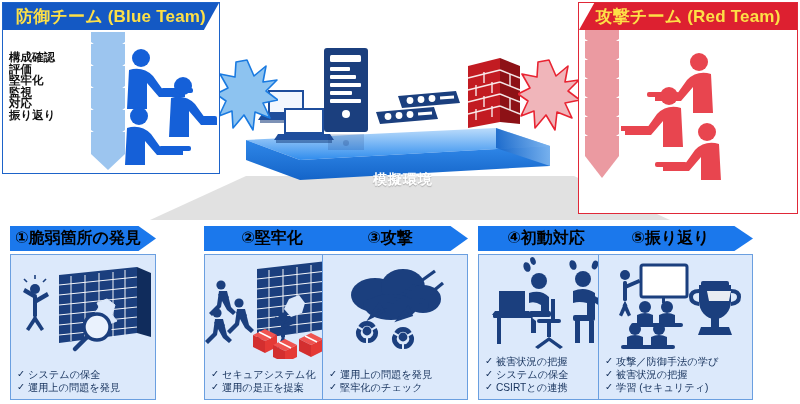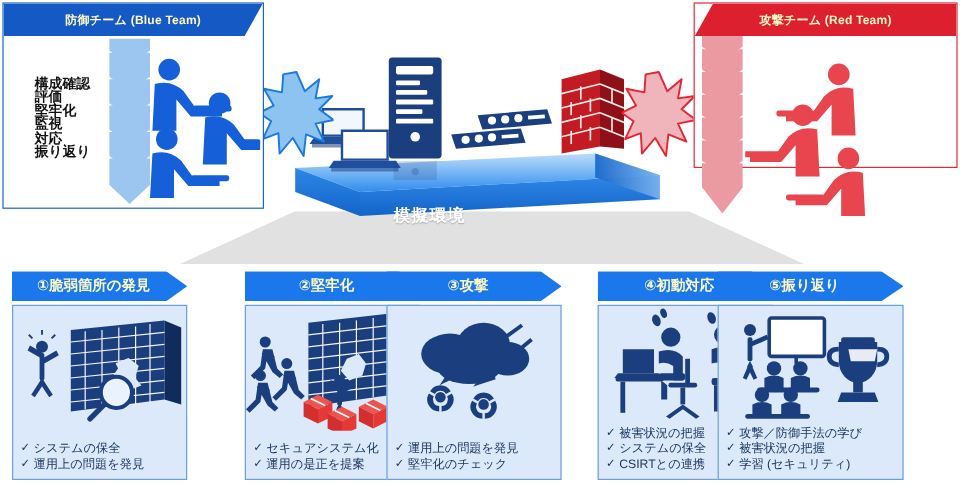--- a/index.html
+++ b/index.html
@@ -7,68 +7,68 @@
   body{
     width:800px;height:404px;position:relative;overflow:hidden;
     font-family:"Liberation Sans","DejaVu Sans",sans-serif;
     color:#1b2a5a;
   }
   .stage{position:absolute;inset:0;width:800px;height:404px;}
 
   
   .team-panel{position:absolute;background:#ffffff;box-sizing:border-box;}
   .team-blue{left:2px;top:2px;width:218px;height:172px;border:1.4px solid #1d63c9;}
-  .team-red{left:578px;top:2px;width:220px;height:138px;border:1.4px solid #e02838;}
+  .team-red{left:578px;top:2px;width:220px;height:212px;border:1.4px solid #e02838;}
 
   .team-head{
     position:absolute;left:0;top:0;height:27px;width:100%;
     display:flex;align-items:center;justify-content:center;
-    color:#fef9c3;font-weight:bold;font-size:10px;letter-spacing:.2px;
+    color:#fde047;font-weight:bold;font-size:17px;letter-spacing:.2px;
   }
   .team-blue .team-head{background:#1459c4;clip-path:polygon(0 0,100% 0,93% 100%,0 100%);}
   .team-red .team-head{background:#dd2030;clip-path:polygon(7% 0,100% 0,100% 100%,0 100%);}
 
   .team-body{position:absolute;left:0;top:27px;right:0;bottom:0;}
 
   
   .phase-list{position:absolute;display:flex;flex-direction:column;}
   .phase-list span{
     font-size:11.5px;font-weight:600;color:#111;line-height:1;
     white-space:nowrap;
   }
-  .blue-words{left:6px;top:4px;height:130px;justify-content:center;align-items:flex-start;margin-left:20px;}
+  .blue-words{left:6px;top:22px;height:130px;justify-content:flex-start;align-items:flex-start;}
   .red-words{right:4px;top:4px;height:140px;justify-content:space-between;align-items:flex-start;}
 
   
   .chev-col{position:absolute;display:flex;flex-direction:column;}
   .blue-chev{left:88px;top:2px;width:34px;height:140px;}
   .red-chev{left:6px;top:0px;width:34px;height:150px;}
 
   
   .figs{position:absolute;}
   .blue-figs{left:118px;top:14px;width:96px;height:122px;}
   .red-figs{left:42px;top:18px;width:128px;height:132px;}
 
   
   .center{position:absolute;left:228px;top:28px;width:340px;height:168px;}
   .sim-label{
-    position:absolute;left:100px;top:143px;width:150px;
+    position:absolute;left:100px;top:143px;width:150px;text-align:center;
     color:#ffffff;font-weight:bold;font-size:14px;letter-spacing:1px;
     text-shadow:0 1px 1px rgba(0,0,0,.25);pointer-events:none;
   }
 
   
   .proc-wrap{position:absolute;left:8px;top:214px;width:784px;height:186px;}
   .step{
     position:absolute;top:12px;width:146px;height:174px;
   }
   .step-head{
-    position:relative;height:25px;background:#1b78ec;color:#fef9c3;
+    position:relative;height:25px;background:#1b78ec;color:#000000;
     display:flex;align-items:center;justify-content:center;
-    font-weight:bold;font-size:12px;white-space:nowrap;
+    font-weight:bold;font-size:16px;white-space:nowrap;
     clip-path:polygon(0 0, 88% 0, 100% 50%, 88% 100%, 0 100%);
     padding-right:10px;box-sizing:border-box;
   }
   .step-head.first{clip-path:polygon(0 0, 88% 0, 100% 50%, 88% 100%, 0 100%);}
   .step-body{
     position:relative;margin-top:3px;height:146px;
     background:#dce9fb;border:1px solid #6a9fe0;box-sizing:border-box;
     display:flex;flex-direction:column;
   }
   .step-art{flex:1;position:relative;overflow:hidden;}
@@ -456,21 +456,21 @@
               <span>運用上の問題を発見</span>
             </div>
           <div>
               <span class="chk">✓</span>
               <span>堅牢化のチェック</span>
             </div>
         </div>
       </div>
     </div>
 
-    <div class="step" style="left:470px;margin-left:20px;">
+    <div class="step" style="left:470px;">
       <div class="step-head">④初動対応</div>
       <div class="step-body">
         <div class="step-art">
           <svg viewBox="0 0 144 104" width="144" height="104">
             <g fill="#1b3f7e">
 
               <circle cx="60" cy="26" r="8"></circle>
               <path d="M50 38 q12 -4 20 4 l0 20 l-8 0 l0 -12 q-6 -4 -12 -2 z"></path>
               <rect x="50" y="56" width="22" height="6" rx="2"></rect>
               <path d="M52 62 l0 16 l5 0 l0 -12 z"></path>

